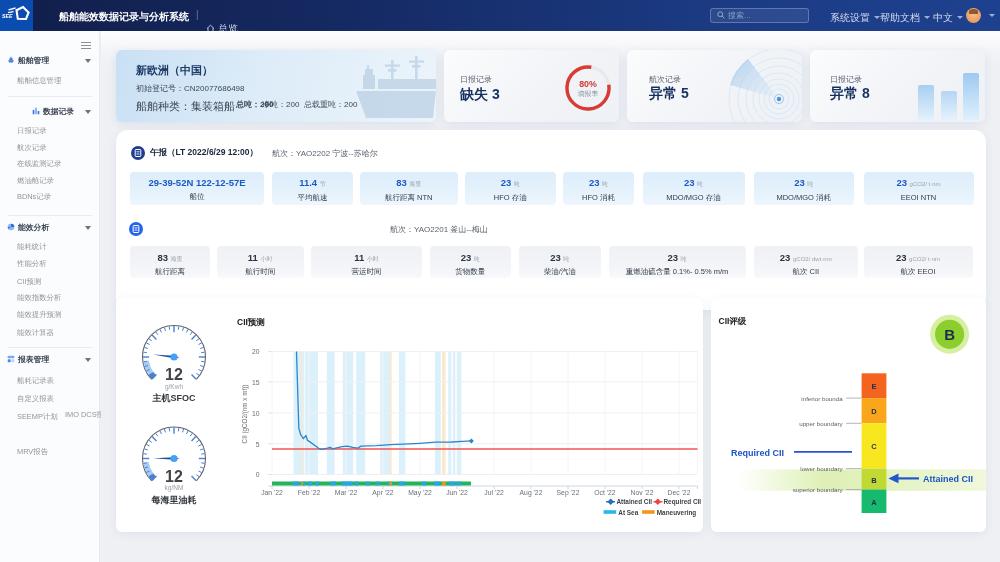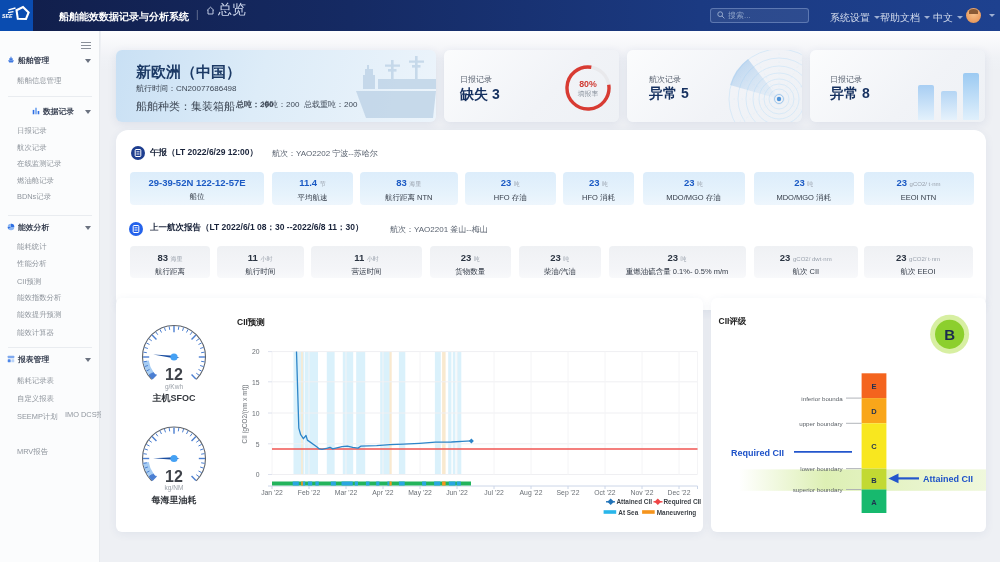--- a/index.html
+++ b/index.html
@@ -4,21 +4,21 @@
 <style>
 *{margin:0;padding:0;box-sizing:border-box;}
 html,body{width:1000px;height:562px;overflow:hidden;}
 body{font-family:"Liberation Sans",sans-serif;background:#eef0f4;position:relative;}
 .abs{position:absolute;}
 
 #nav{position:absolute;left:0;top:0;width:1000px;height:31px;background:linear-gradient(90deg,#111e4a 0%,#152a63 35%,#1b3a82 70%,#1e418f 100%);}
 #logo{position:absolute;left:0;top:0;width:33px;height:31px;background:#0a4cb0;}
 #nav .title{position:absolute;left:59px;top:10px;color:#fff;font-size:10px;font-weight:bold;}
 #nav .sep{position:absolute;left:196px;top:9px;color:rgba(255,255,255,.35);font-size:10px;}
-#nav .home{position:absolute;left:206px;top:1px;color:#cfd9ee;font-size:14px;}
+#nav .home{position:absolute;left:206px;top:22px;color:#cfd9ee;font-size:10px;}
 #nav .search{position:absolute;left:710px;top:8px;width:99px;height:15px;background:rgba(255,255,255,.08);border:1px solid rgba(150,175,220,.45);border-radius:3px;color:#8ba0c6;font-size:8px;line-height:13px;padding-left:6px;}
 .navitem{position:absolute;top:11px;color:#d6deee;font-size:10px;}
 .caret{display:inline-block;width:0;height:0;border-left:3.5px solid transparent;border-right:3.5px solid transparent;border-top:3.5px solid #9fb0d2;vertical-align:2px;margin-left:4px;}
 
 #side{position:absolute;left:0;top:31px;width:100px;height:531px;background:#fbfcfd;border-right:1px solid #e7eaee;}
 #side .sect{position:absolute;left:7px;width:92px;height:11px;font-size:7.8px;font-weight:bold;color:#3d4556;}
 #side .sect .ic{display:inline-block;width:8px;height:8px;vertical-align:-1px;margin-right:3px;}
 #side .sect .cv{position:absolute;right:8px;top:4px;width:0;height:0;border-left:3.5px solid transparent;border-right:3.5px solid transparent;border-top:4px solid #6b7280;}
 #side .item{position:absolute;left:17px;width:80px;font-size:7.4px;color:#8f959d;}
 #side .dv{position:absolute;left:8px;width:84px;height:1px;background:#e9ecf0;}
@@ -127,22 +127,22 @@
         <rect x="34" y="13" width="8.5" height="2.6"></rect>
       <rect x="61" y="0" width="2.6" height="28"></rect>
         <rect x="55" y="4.5" width="15" height="2.2"></rect>
         <rect x="58" y="9" width="8.5" height="2.6"></rect>
       <rect x="9" y="19" width="12" height="14"></rect>
         <rect x="11" y="13" width="8" height="6"></rect>
         <rect x="13" y="9" width="2" height="4"></rect>
       <rect x="24" y="23" width="58" height="10"></rect>
       <path d="M2 35 L82 35 L79 62 L12 62 Z"></path>
     </svg>
-    <div class="abs" style="left:20px;top:13px;font-size:15px;font-weight:bold;color:#1c3a66;">新欧洲（中国）</div>
-    <div class="abs" style="left:20px;top:32.5px;font-size:8px;color:#3e4856;">航行时间：CN20077686498</div>
+    <div class="abs" style="left:20px;top:13px;font-size:11px;font-weight:bold;color:#1c3a66;">新欧洲（中国）</div>
+    <div class="abs" style="left:20px;top:32.5px;font-size:8px;color:#3e4856;">初始登记号：CN20077686498</div>
     <div class="abs" style="left:20px;top:48.5px;font-size:11px;color:#3e4856;">船舶种类：集装箱船</div>
     <div class="abs" style="left:120px;top:48.5px;font-size:8px;color:#3e4856;font-weight:bold;">总吨：200</div>
     <div class="abs" style="left:146px;top:48.5px;font-size:8px;color:#3e4856;">净吨：200</div>
     <div class="abs" style="left:188px;top:48.5px;font-size:8px;color:#3e4856;">总载重吨：200</div>
   </div>
   <div class="card gcard" id="c2" style="left:343px;width:175px;">
     <div class="t1" style="left:16px;top:23.5px;">日报记录</div>
     <div class="t2" style="left:16px;top:36px;">缺失 3</div>
     <svg class="abs" style="left:120px;top:14px;" width="48" height="48" viewBox="0 0 48 48">
       <circle cx="24" cy="24" r="21" fill="none" stroke="#e9e9ec" stroke-width="3.4"></circle>
@@ -237,21 +237,20 @@
         <div class="v">23 <span class="u">gCO2/ t·nm</span></div>
         <div class="l">EEOI NTN</div>
       </div>
     <div class="hdr" style="left:0;top:0;width:870px;">
       <svg class="abs" style="left:13px;top:91.7px;" width="14" height="14" viewBox="0 0 14 14">
           <circle cx="7" cy="7" r="7" fill="#2563eb"></circle>
           <rect x="4.2" y="3.5" width="5.6" height="7" rx="0.8" fill="none" stroke="#fff" stroke-width="1"></rect>
           <line x1="5.5" y1="5.8" x2="8.5" y2="5.8" stroke="#fff" stroke-width="0.9"></line>
           <line x1="5.5" y1="8" x2="8.5" y2="8" stroke="#fff" stroke-width="0.9"></line>
         </svg>
-      <div class="ht" style="left:34px;top:92px;">上一航次报告（LT 2022/6/1 08：30 --2022/6/8 11：30）</div>
       <div class="hs" style="left:274px;top:93.5px;">航次：YAO2201 釜山--梅山</div>
     </div>
     <div class="sbox gray" style="left:14px;top:116px;width:80px;height:31.5px;">
         <div class="v">83 <span class="u">海里</span></div>
         <div class="l">航行距离</div>
       </div>
     <div class="sbox gray" style="left:100.7px;top:116px;width:87px;height:31.5px;">
         <div class="v">11 <span class="u">小时</span></div>
         <div class="l">航行时间</div>
       </div>

